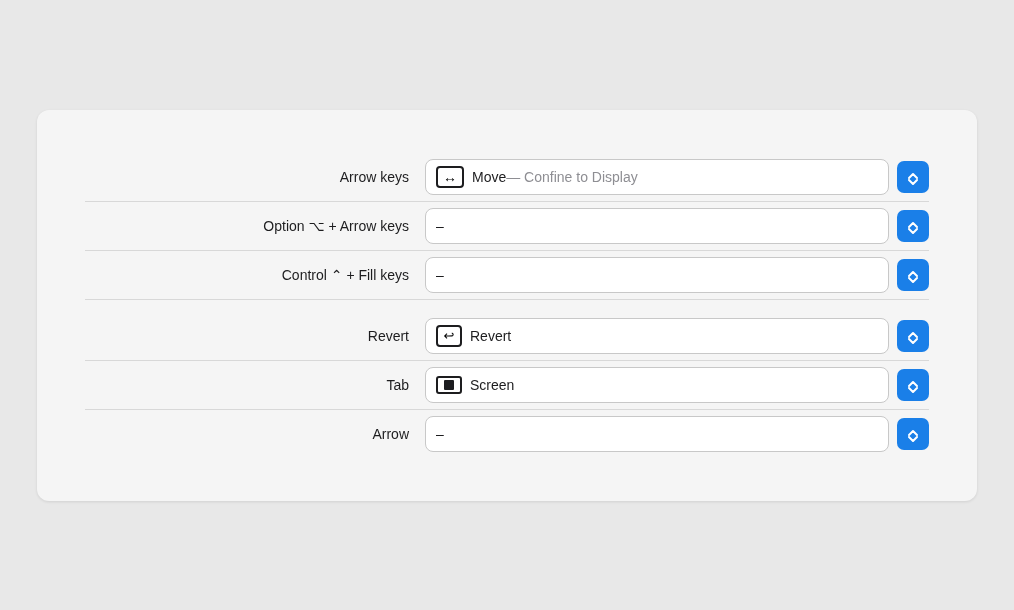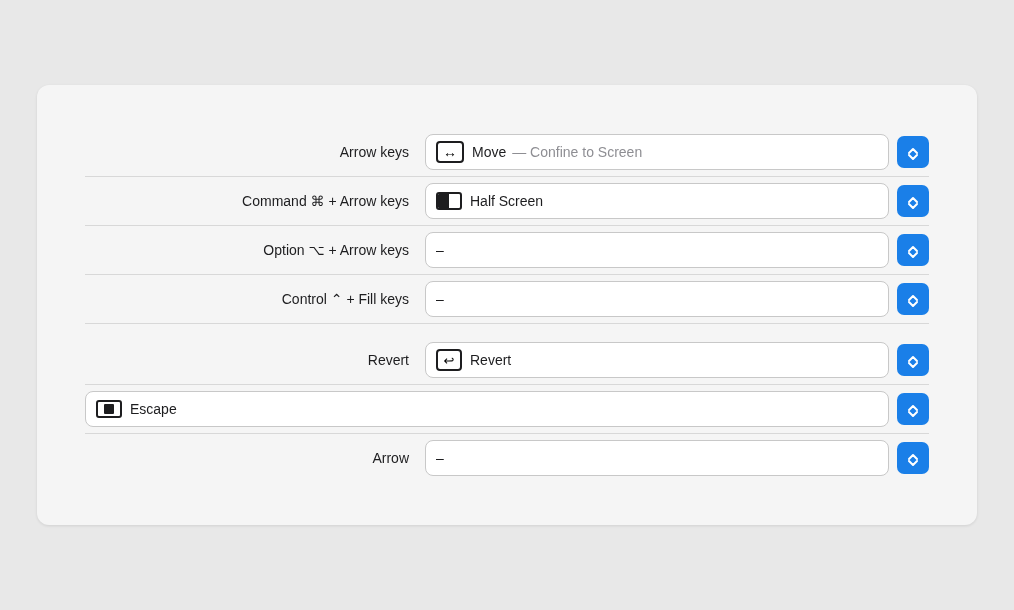--- a/index.html
+++ b/index.html
@@ -64,21 +64,21 @@
       min-height: 36px;
       position: relative;
     }
 
     .select-text {
       font-size: 14px;
       color: #1d1d1f;
       font-weight: 500;
       display: flex;
       align-items: center;
-      gap: 6px;
+      gap: 0;
     }
 
     .select-text .secondary {
       color: #8e8e93;
       font-weight: 400;
     }
 
     .dash-text {
       font-size: 14px;
       color: #1d1d1f;
@@ -191,38 +191,21 @@
 
 <div class="panel">
   <div id="rows-container">
       <div class="row">
         <div class="row-label">Arrow keys</div>
         <div class="row-control">
           <div class="select-wrapper">
             <div class="move-arrow-icon">↔</div>
             <div class="select-text">
               <span>Move</span>
-              <span class="secondary">— Confine to Screen</span>
-            </div>
-          </div>
-          <div class="spinner-btn">
-    <svg viewBox="0 0 16 16" fill="none">
-      <polyline points="4,9 8,5 12,9" stroke="white" stroke-width="2" stroke-linecap="round" stroke-linejoin="round"></polyline>
-      <polyline points="4,11 8,15 12,11" stroke="white" stroke-width="2" stroke-linecap="round" stroke-linejoin="round"></polyline>
-    </svg>
-  </div>
-        </div>
-      </div>
-      <div class="row">
-        <div class="row-label">Command ⌘ + Arrow keys</div>
-        <div class="row-control">
-          <div class="select-wrapper">
-            <div class="half-screen-icon"></div>
-            <div class="select-text">
-              <span>Half Screen</span>
+              <span class="secondary">— Confine to Display</span>
             </div>
           </div>
           <div class="spinner-btn">
     <svg viewBox="0 0 16 16" fill="none">
       <polyline points="4,9 8,5 12,9" stroke="white" stroke-width="2" stroke-linecap="round" stroke-linejoin="round"></polyline>
       <polyline points="4,11 8,15 12,11" stroke="white" stroke-width="2" stroke-linecap="round" stroke-linejoin="round"></polyline>
     </svg>
   </div>
         </div>
       </div>
@@ -266,25 +249,26 @@
           </div>
           <div class="spinner-btn">
     <svg viewBox="0 0 16 16" fill="none">
       <polyline points="4,9 8,5 12,9" stroke="white" stroke-width="2" stroke-linecap="round" stroke-linejoin="round"></polyline>
       <polyline points="4,11 8,15 12,11" stroke="white" stroke-width="2" stroke-linecap="round" stroke-linejoin="round"></polyline>
     </svg>
   </div>
         </div>
       </div>
       <div class="row">
+        <div class="row-label">Tab</div>
         <div class="row-control">
           <div class="select-wrapper">
             <div class="center-icon"></div>
             <div class="select-text">
-              <span>Escape</span>
+              <span>Screen</span>
             </div>
           </div>
           <div class="spinner-btn">
     <svg viewBox="0 0 16 16" fill="none">
       <polyline points="4,9 8,5 12,9" stroke="white" stroke-width="2" stroke-linecap="round" stroke-linejoin="round"></polyline>
       <polyline points="4,11 8,15 12,11" stroke="white" stroke-width="2" stroke-linecap="round" stroke-linejoin="round"></polyline>
     </svg>
   </div>
         </div>
       </div>

